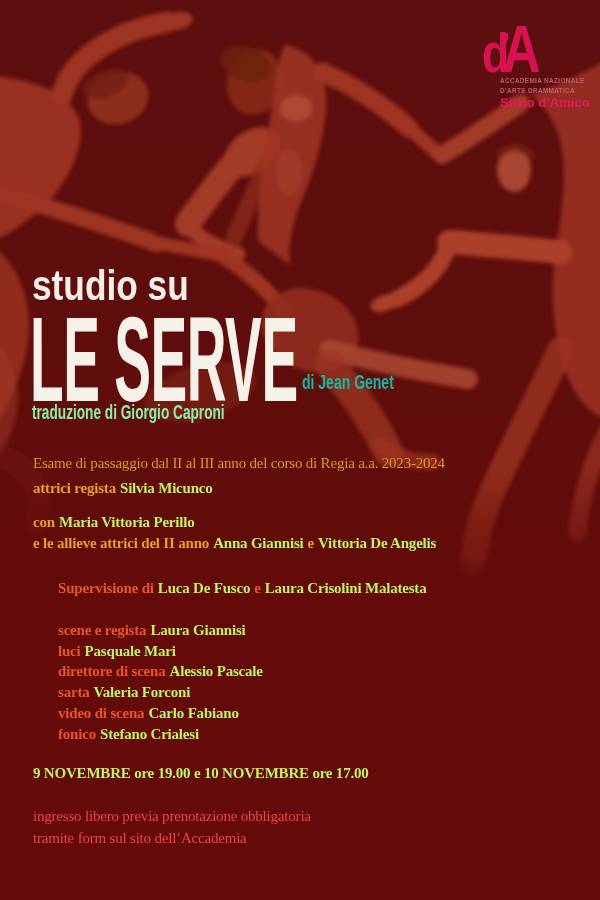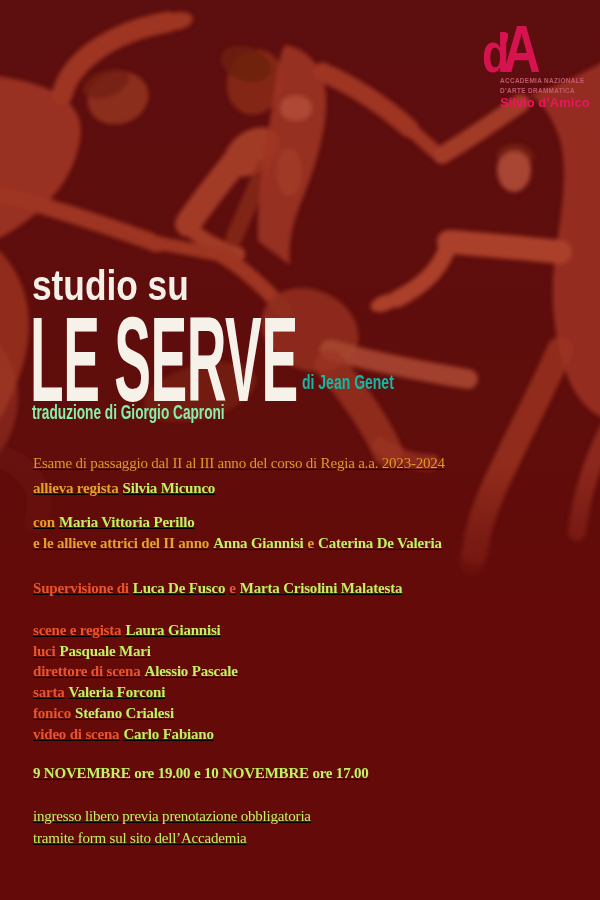--- a/index.html
+++ b/index.html
@@ -22,28 +22,28 @@
   .kicker{position:absolute;left:32px;top:264px;z-index:2;font-size:43px;font-weight:bold;color:#f4f0e8;line-height:1;}
   .kicker .cond{transform:scaleX(.82);}
   .main-title{position:absolute;left:30px;top:299px;z-index:2;font-size:121px;font-weight:bold;color:#f6f2ea;line-height:1;letter-spacing:-1px;}
   .main-title .cond{transform:scaleX(.455);}
   .author{position:absolute;left:302px;top:372px;z-index:2;font-size:20px;font-weight:bold;color:#14b8a6;line-height:1;}
   .author .cond{transform:scaleX(.7);}
   .translation{position:absolute;left:32px;top:401px;z-index:2;font-size:21px;font-weight:bold;color:#86efac;line-height:1;}
   .translation .cond{transform:scaleX(.65);}
 
   
-  .copy{font-family:"Liberation Serif",serif;font-size:15px;letter-spacing:-.2px;white-space:nowrap;position:absolute;left:33px;z-index:2;line-height:20.7px;text-decoration:underline;}
+  .copy{font-family:"Liberation Serif",serif;font-size:15px;letter-spacing:-.2px;white-space:nowrap;position:absolute;left:33px;z-index:2;line-height:20.7px;}
   .seg+.seg{margin-left:.27em;}
   .gold{color:#d99b28;}
   .goldb{color:#e2a22c;font-weight:bold;}
-  .orangeb{color:#e8542c;font-weight:bold;}
+  .orangeb{color:#e8542c;font-weight:bold;margin-left:25px;}
   .whiteb{color:#bef264;font-weight:bold;}
   .white{color:#f2ede3;}
-  .crimson{color:#bef264;}
+  .crimson{color:#ef4444;}
   #line-exam{top:453px;}
   #line-director{top:478px;}
   #line-with{top:512px;}
   #line-students{top:533px;}
   #line-supervision{top:578px;}
   #credits{top:620px;}
   #line-dates{top:763px;}
   #line-venue{top:783.5px;}
   #booking{top:805px;line-height:22px;}
 </style>
@@ -135,42 +135,42 @@
   <div class="kicker"><span class="cond">studio su</span></div>
   <div class="main-title"><span class="cond">LE SERVE</span></div>
   <div class="author"><span class="cond">di Jean Genet</span></div>
   <div class="translation"><span class="cond">traduzione di Giorgio Caproni</span></div>
 
   <div class="copy" id="line-exam">
     <span class="seg gold">Esame di passaggio dal II al III anno del corso di Regia a.a. 2023-2024</span>
   </div>
 
   <div class="copy" id="line-director">
-    <span class="seg goldb">allieva regista</span><span class="seg whiteb">Silvia Micunco</span>
+    <span class="seg goldb">attrici regista</span><span class="seg whiteb">Silvia Micunco</span>
   </div>
 
   <div class="copy" id="line-with">
     <span class="seg goldb">con</span><span class="seg whiteb">Maria Vittoria Perillo</span>
   </div>
 
   <div class="copy" id="line-students">
-    <span class="seg goldb">e le allieve attrici del II anno</span><span class="seg whiteb">Anna Giannisi</span><span class="seg goldb">e</span><span class="seg whiteb">Caterina De Valeria</span>
+    <span class="seg goldb">e le allieve attrici del II anno</span><span class="seg whiteb">Anna Giannisi</span><span class="seg goldb">e</span><span class="seg whiteb">Vittoria De Angelis</span>
   </div>
 
   <div class="copy" id="line-supervision">
-    <span class="seg orangeb">Supervisione di</span><span class="seg whiteb">Luca De Fusco</span><span class="seg orangeb">e</span><span class="seg whiteb">Marta Crisolini Malatesta</span>
+    <span class="seg orangeb">Supervisione di</span><span class="seg whiteb">Luca De Fusco</span><span class="seg orangeb">e</span><span class="seg whiteb">Laura Crisolini Malatesta</span>
   </div>
 
   <div class="copy" id="credits">
     <div><span class="seg orangeb">scene e regista</span><span class="seg whiteb">Laura Giannisi</span></div>
     <div><span class="seg orangeb">luci</span><span class="seg whiteb">Pasquale Mari</span></div>
     <div><span class="seg orangeb">direttore di scena</span><span class="seg whiteb">Alessio Pascale</span></div>
     <div><span class="seg orangeb">sarta</span><span class="seg whiteb">Valeria Forconi</span></div>
+    <div><span class="seg orangeb">video di scena</span><span class="seg whiteb">Carlo Fabiano</span></div>
     <div><span class="seg orangeb">fonico</span><span class="seg whiteb">Stefano Crialesi</span></div>
-    <div><span class="seg orangeb">video di scena</span><span class="seg whiteb">Carlo Fabiano</span></div>
   </div>
 
   <div class="copy" id="line-dates">
     <span class="seg whiteb">9 NOVEMBRE ore 19.00 e 10 NOVEMBRE ore 17.00</span>
   </div>
 
 
   <div class="copy" id="booking">
     <div class="crimson">ingresso libero previa prenotazione obbligatoria</div>
     <div class="crimson">tramite form sul sito dell’Accademia</div>

